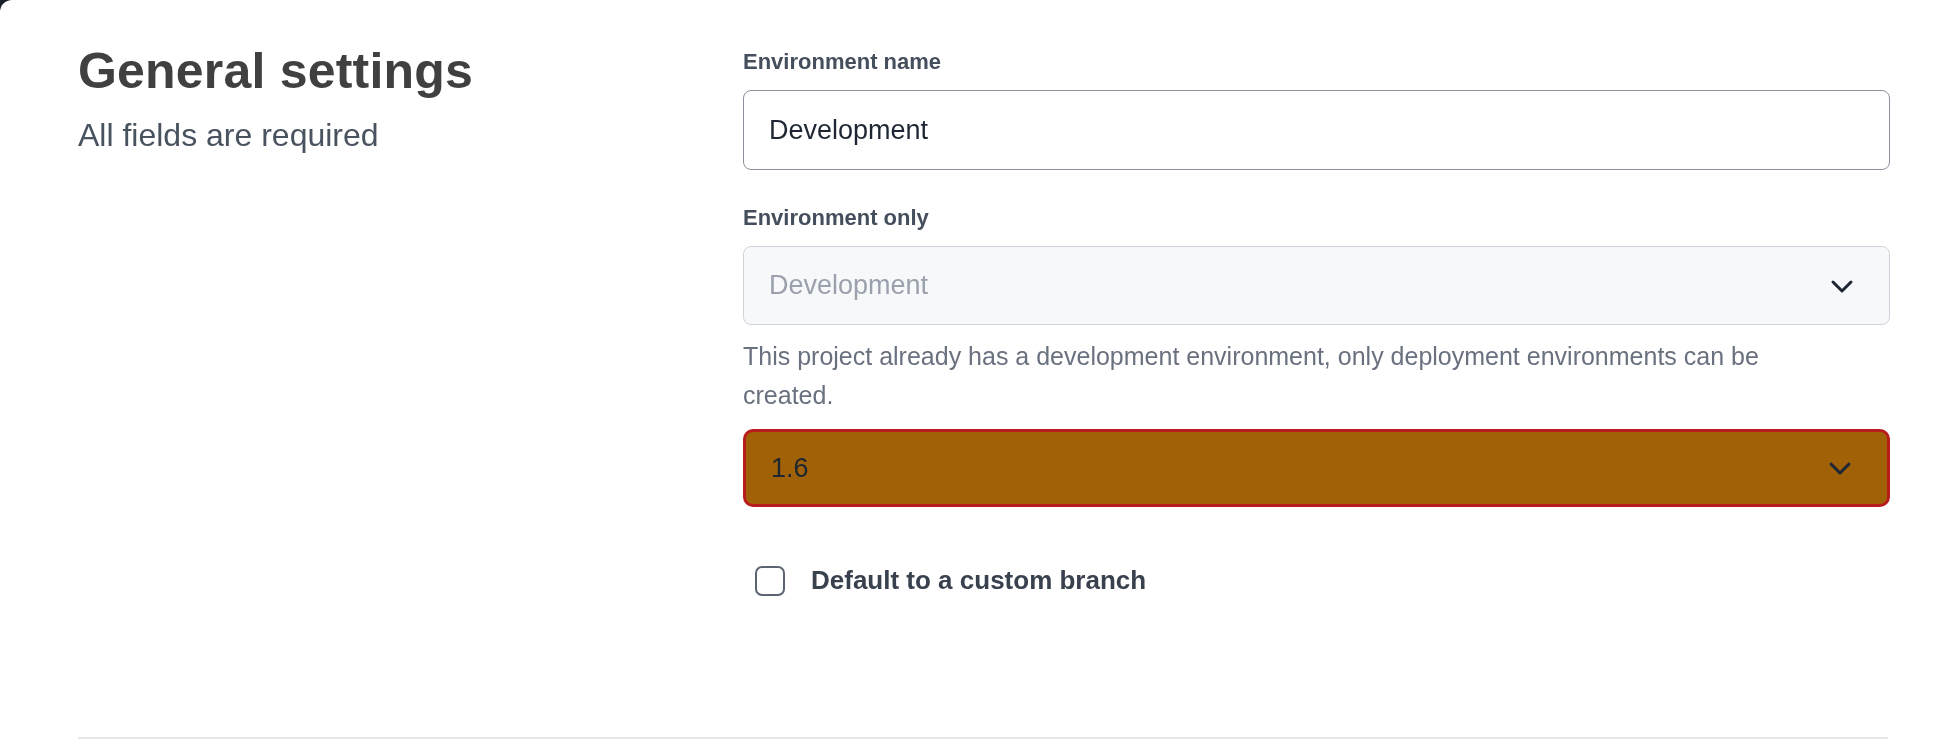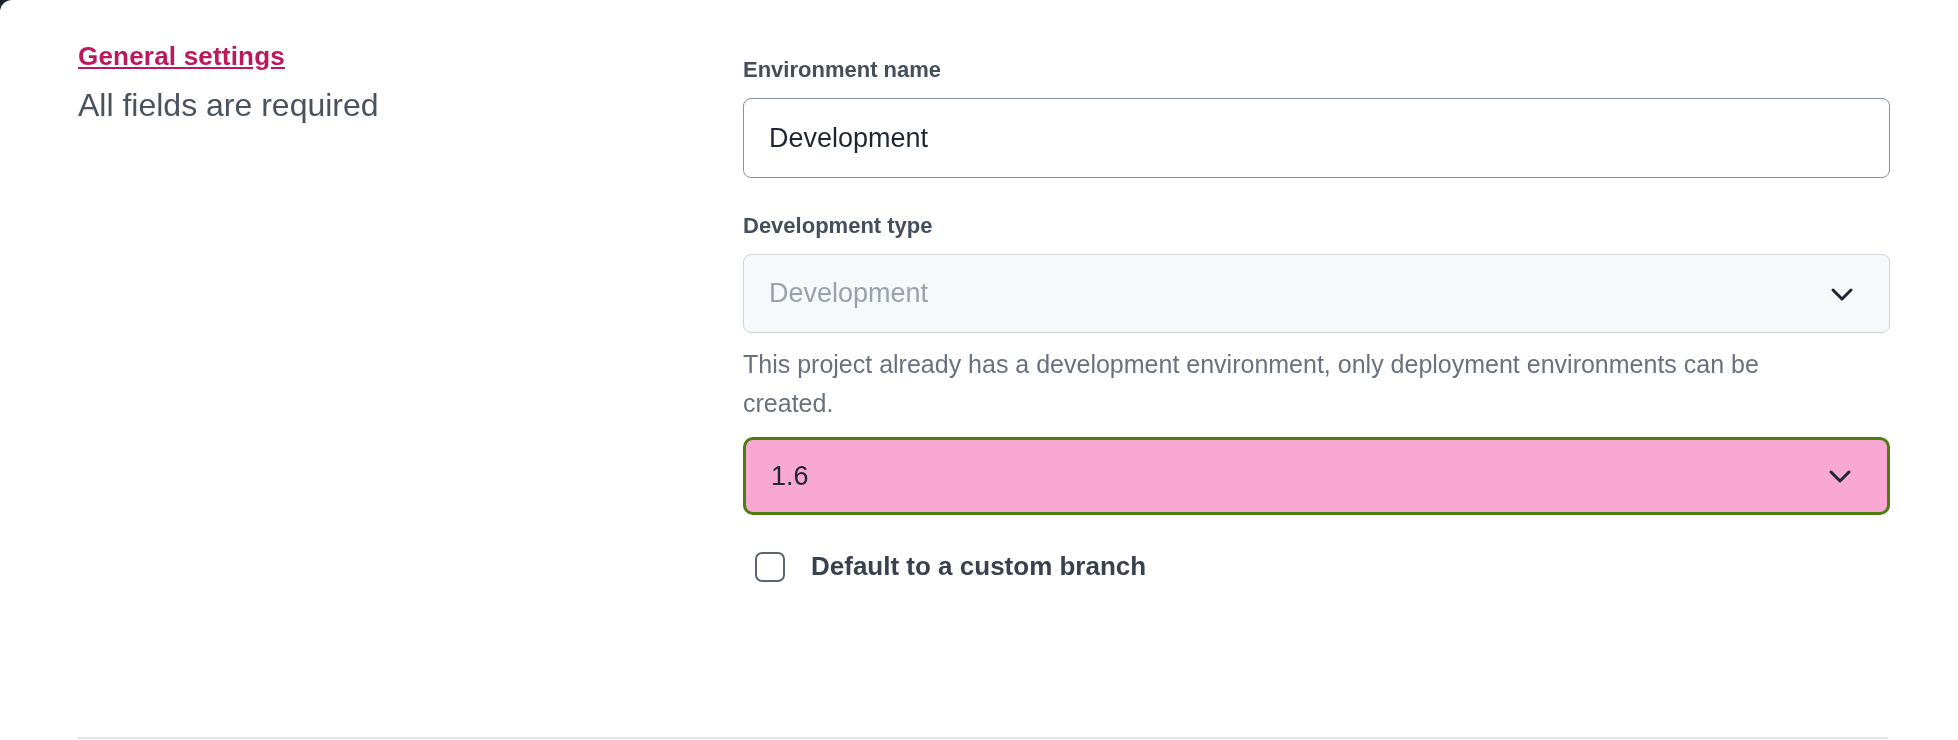--- a/index.html
+++ b/index.html
@@ -16,37 +16,36 @@
     background: #ffffff;
     border-top-left-radius: 12px;
   }
   .content {
     position: relative;
     display: flex;
     padding: 40px 0 0 78px;
   }
   .left-col { width: 665px; flex: 0 0 665px; }
   .page-title {
-    font-size: 26px;
+    font-size: 50px;
     font-weight: 700;
-    color: #be185d;
+    color: #404040;
     line-height: 1.25;
     letter-spacing: 0.2px;
-    text-decoration: underline;
   }
   .page-subtitle {
     margin-top: 13px;
     font-size: 32px;
     color: #49525f;
     line-height: 1.2;
   }
   .right-col { width: 1147px; flex: 0 0 1147px; }
   .field-label {
     display: block;
-    margin-top: 16px;
+    margin-top: 8px;
     font-size: 22px;
     font-weight: 700;
     color: #454e5c;
     line-height: 28px;
   }
   .field-label.spaced { margin-top: 34px; }
   .text-input {
     margin-top: 14px;
     width: 100%;
     height: 80px;
@@ -72,22 +71,22 @@
     font-size: 27px;
     cursor: pointer;
   }
   .select.disabled {
     background: #f7f8fa;
     border: 1.5px solid #d0d4da;
     color: #9aa1ac;
     cursor: default;
   }
   .select.focused {
-    background: #f9a8d4;
-    border: 3px solid #4d7c0f;
+    background: #a16207;
+    border: 3px solid #b91c1c;
     border-radius: 10px;
     color: #20262f;
     height: 78px;
   }
   .chevron {
     position: absolute;
     right: 34px;
     top: 50%;
     transform: translateY(-50%);
     width: 26px;
@@ -97,21 +96,21 @@
     justify-content: center;
   }
   .helper-text {
     margin-top: 12px;
     max-width: 1090px;
     font-size: 25px;
     color: #69717f;
     line-height: 39px;
   }
   .checkbox-row {
-    margin-top: 36px;
+    margin-top: 58px;
     display: flex;
     align-items: center;
     margin-left: 12px;
     text-align: center;
   }
   .checkbox-box {
     width: 30px;
     height: 30px;
     border: 2px solid #5c6472;
     border-radius: 7px;
@@ -145,21 +144,21 @@
     <div class="left-col">
       <div class="page-title">General settings</div>
       <div class="page-subtitle">All fields are required</div>
     </div>
 
     <div class="right-col">
 
       <label class="field-label">Environment name</label>
       <input class="text-input" type="text" value="Development" style="">
 
-      <label class="field-label spaced">Development type</label>
+      <label class="field-label spaced">Environment only</label>
       <div class="select disabled">
         <span>Development</span>
         <span class="chevron">
           <svg width="26" height="26" viewBox="0 0 26 26" fill="none">
             <path d="M4 9 L13 18 L22 9" stroke="#1f2633" stroke-width="3" stroke-linecap="round" stroke-linejoin="round"></path>
           </svg>
         </span>
       </div>
       <div class="helper-text">This project already has a development environment, only deployment environments can be created.</div>
 

